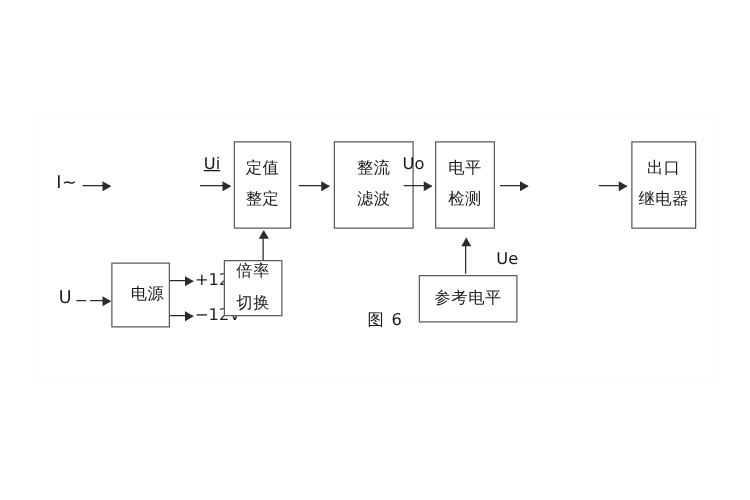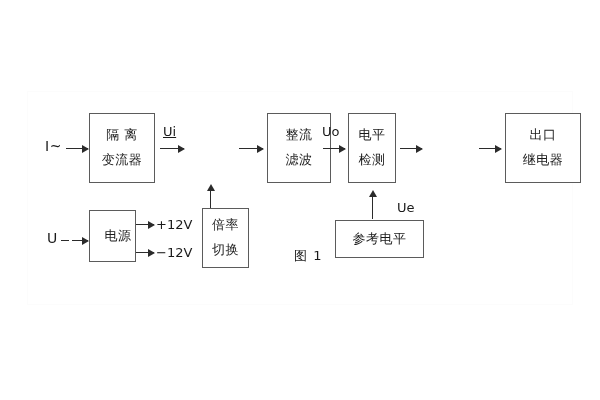--- a/index.html
+++ b/index.html
@@ -114,28 +114,28 @@
 </head>
 <body>
 
 <div id="canvas">
 
   <div class="panel"></div>
 
   <div class="term-label" style="left:45px; top:138px;">I~</div>
   <div class="arrow-h" style="left:66px; top:148px; width:22px;"></div>
 
-  <div class="block" style="left:89px; top:113px; width:66px; height:70px;">
-    <span class="ln wide">隔 离</span>
-    <span class="ln">变流器</span>
-  </div>
 
   <div class="sig-label" style="left:163px; top:124px;text-decoration:underline;">Ui</div>
   <div class="arrow-h" style="left:160px; top:148px; width:24px;"></div>
 
+  <div class="block" style="left:187px; top:113px; width:46px; height:70px;">
+    <span class="ln">定值</span>
+    <span class="ln">整定</span>
+  </div>
 
   <div class="arrow-h" style="left:239px; top:148px; width:24px;"></div>
 
   <div class="block" style="left:267px; top:113px; width:64px; height:70px;">
     <span class="ln">整流</span>
     <span class="ln">滤波</span>
   </div>
 
   <div class="sig-label" style="left:322px; top:124px;">Uo</div>
   <div class="arrow-h" style="left:323px; top:148px; width:22px;"></div>
@@ -143,48 +143,48 @@
   <div class="block" style="left:348px; top:113px; width:48px; height:70px;">
     <span class="ln">电平</span>
     <span class="ln">检测</span>
   </div>
 
   <div class="arrow-h" style="left:400px; top:148px; width:22px;"></div>
 
 
   <div class="arrow-h" style="left:479px; top:148px; width:22px;"></div>
 
-  <div class="block" style="left:505px; top:113px; width:76px; height:70px;">
+  <div class="block" style="left:505px; top:113px; width:52px; height:70px;">
     <span class="ln">出口</span>
     <span class="ln">继电器</span>
   </div>
 
   <div class="term-label" style="left:47px; top:230px;">U</div>
   <div class="lead" style="left:61px; top:240px; width:8px;"></div>
   <div class="arrow-h" style="left:72px; top:240px; width:16px;"></div>
 
   <div class="block" style="left:89px; top:210px; width:47px; height:52px;padding-left:11px;">
     <span class="ln">电源</span>
   </div>
 
   <div class="arrow-h" style="left:136px; top:224px; width:18px;"></div>
   <div class="rail-label" style="left:156px; top:217px;">+12V</div>
 
   <div class="arrow-h" style="left:136px; top:252px; width:18px;"></div>
   <div class="rail-label" style="left:156px; top:245px;">−12V</div>
 
-  <div class="block" style="left:202px; top:208px; width:47px; height:60px;">
+  <div class="block" style="left:179px; top:208px; width:47px; height:45px;">
     <span class="ln">倍率</span>
     <span class="ln">切换</span>
   </div>
 
   <div class="arrow-v" style="left:210px; top:190px; height:18px;"></div>
 
-  <div class="block" style="left:335px; top:220px; width:89px; height:38px;">
+  <div class="block" style="left:335px; top:220px; width:79px; height:38px;">
     <span class="ln">参考电平</span>
   </div>
 
   <div class="arrow-v" style="left:372px; top:196px; height:23px;"></div>
   <div class="sig-label" style="left:381px; top:200px;margin-left:16px;">Ue</div>
 
-  <div class="fig-caption" style="left:294px; top:247px;">图 1</div>
+  <div class="fig-caption" style="left:294px; top:247px;">图 6</div>
 
 </div>
 
 </body></html>

